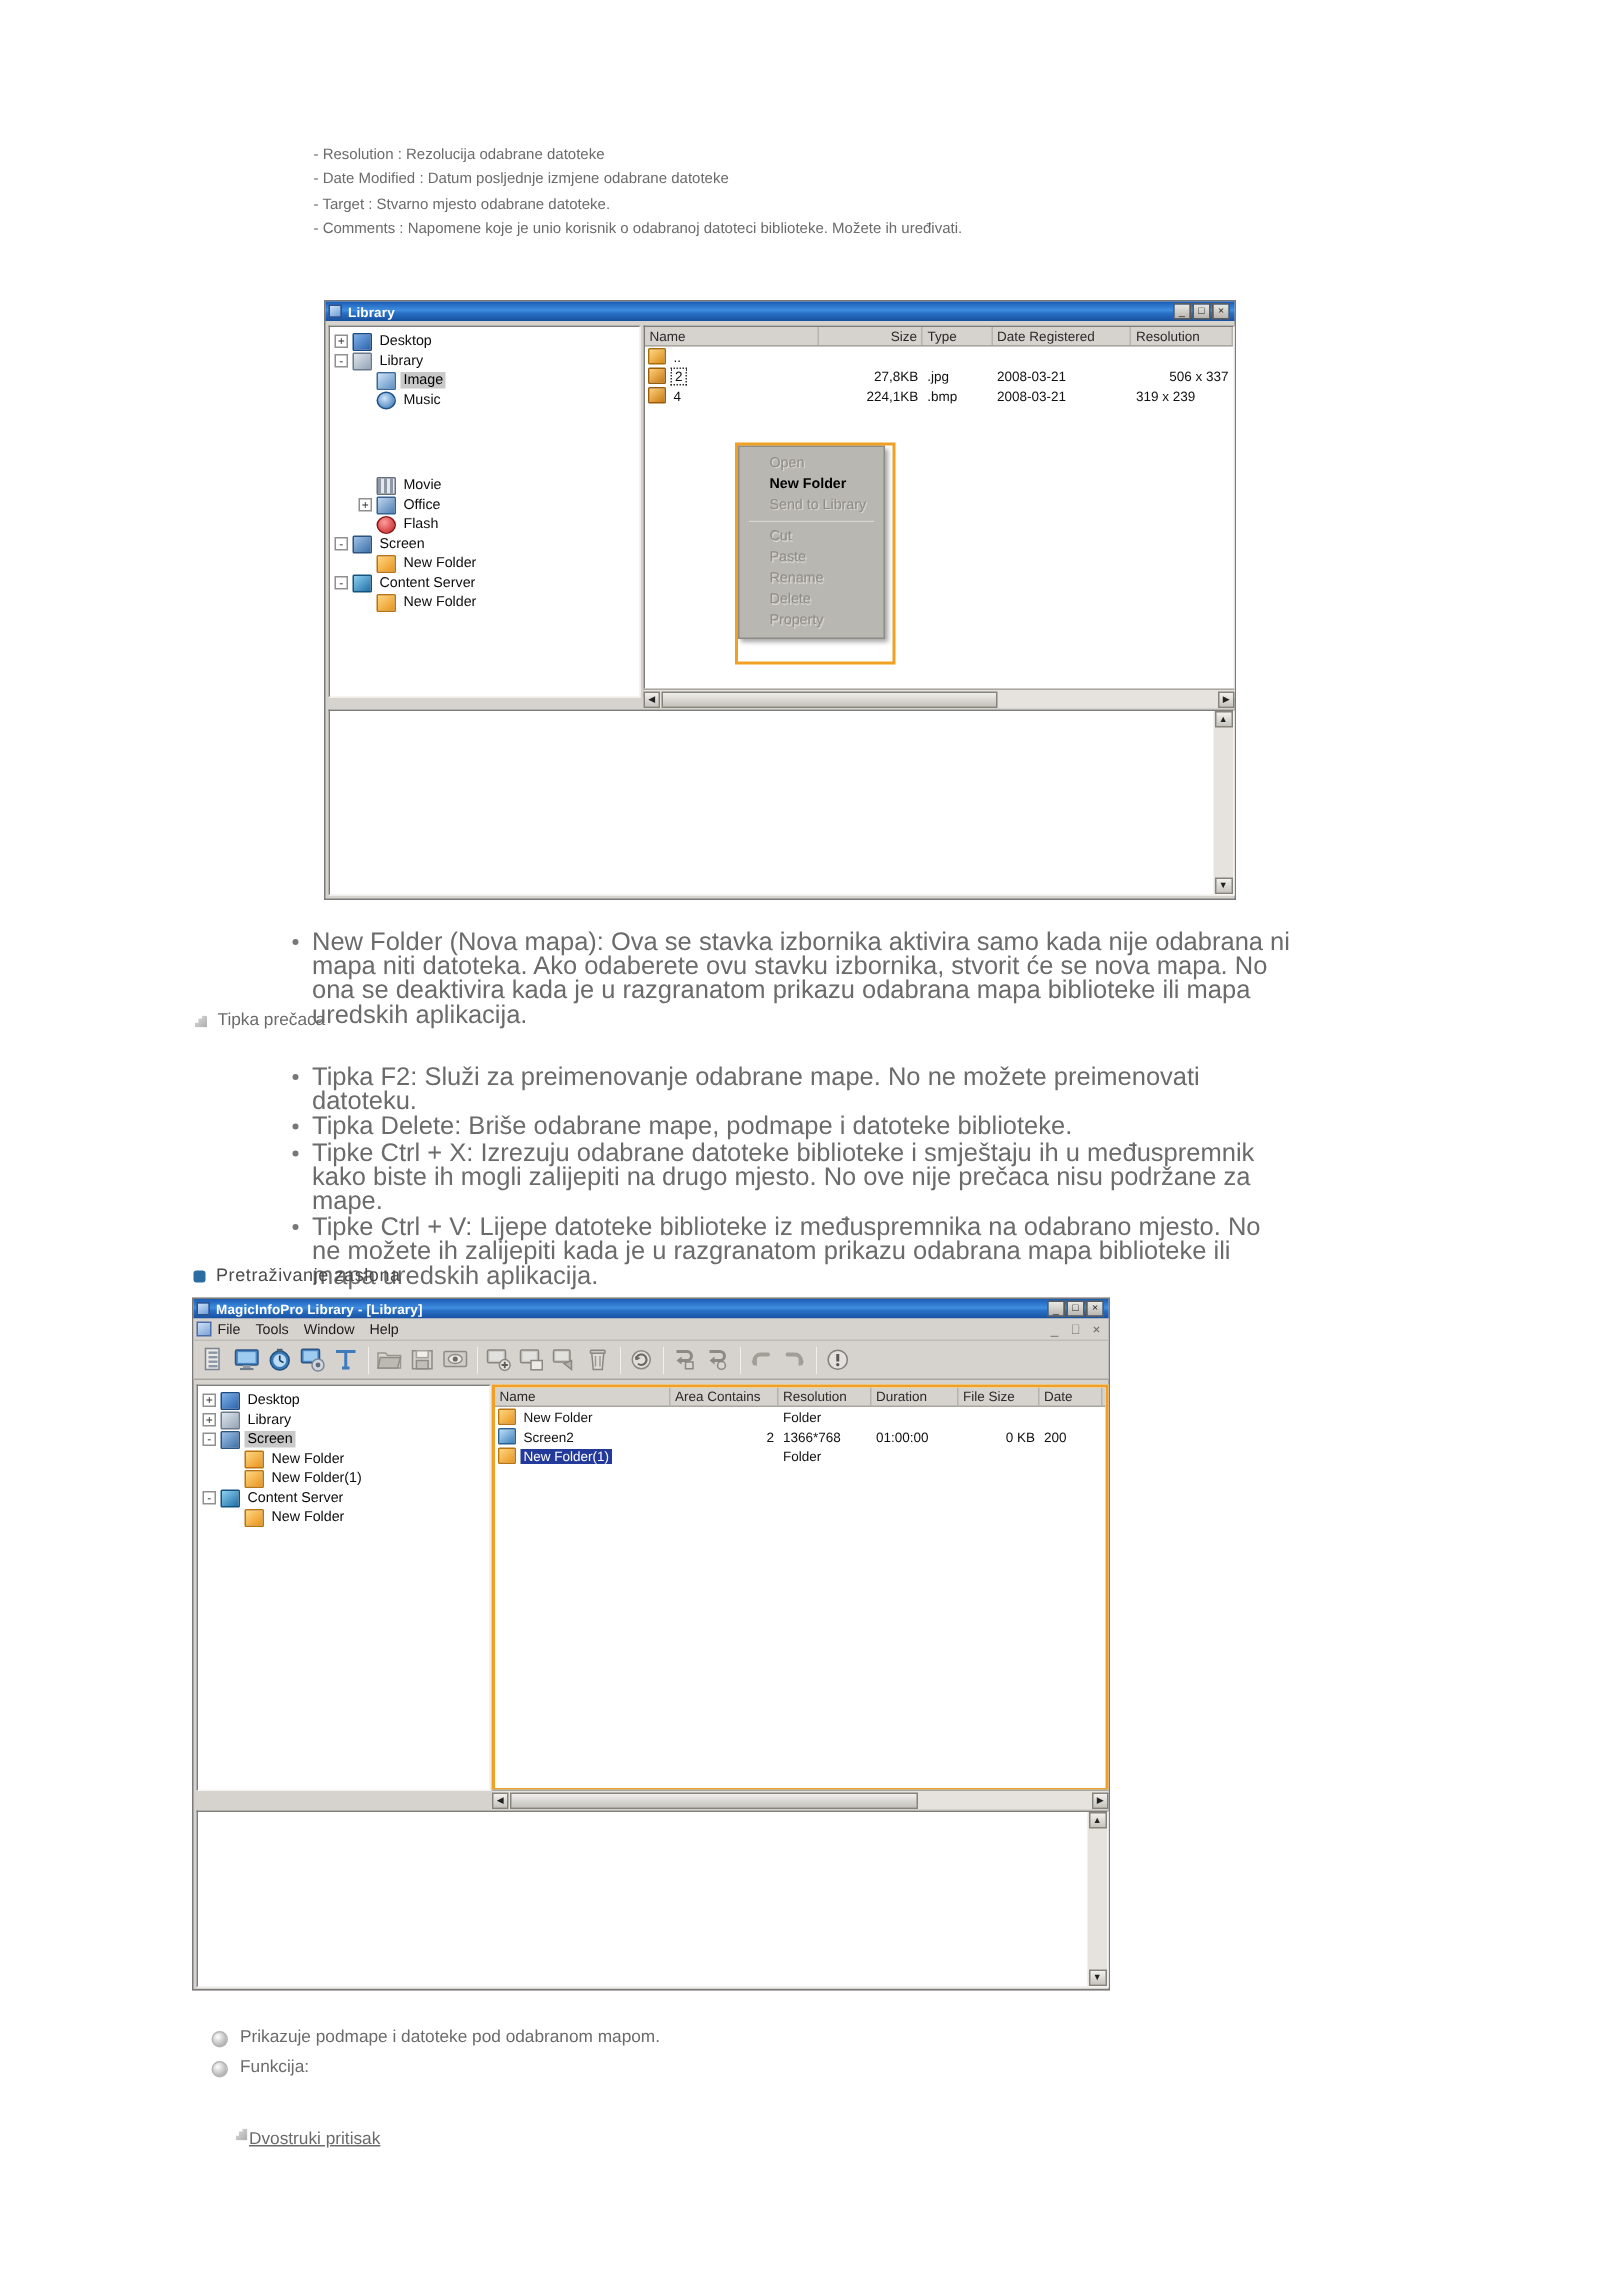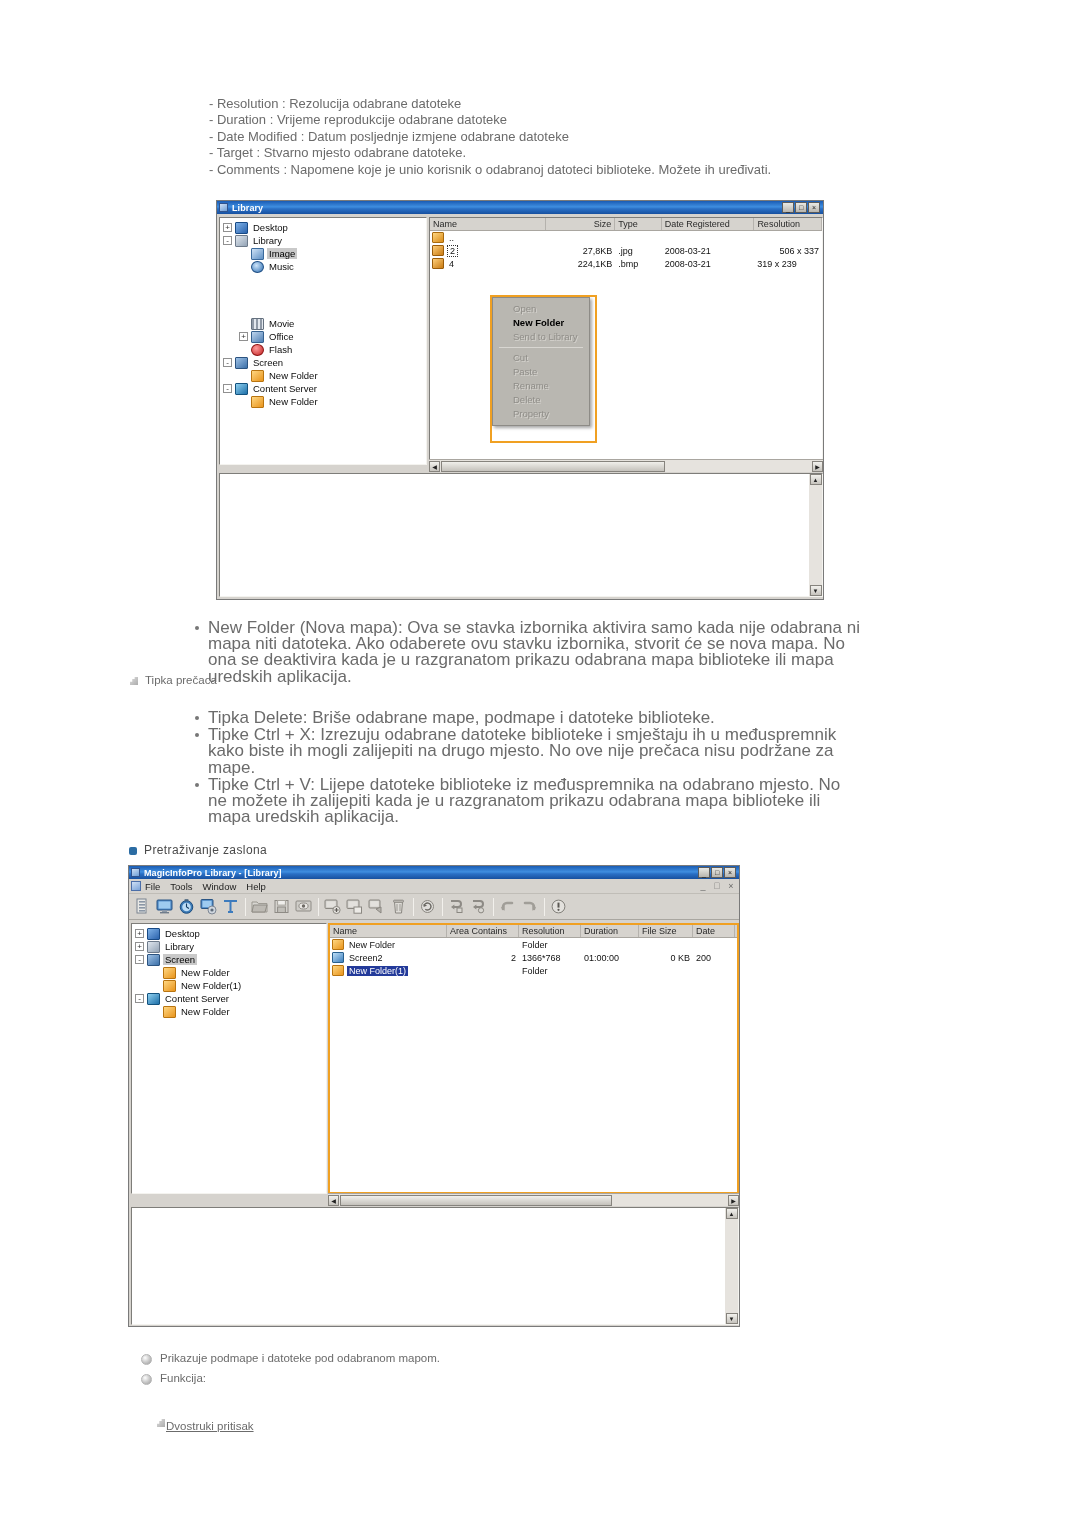--- a/index.html
+++ b/index.html
@@ -8,21 +8,21 @@
     width:1080px; height:1527px;
     background:#ffffff;
     font-family:"Liberation Sans", sans-serif;
     color:#5b5b5b;
     position:relative;
     overflow:hidden;
   }
 
   
   .doc-block { position:absolute; }
-  .dash-list { font-size:13px; line-height:16.4px; color:#6b6b6b; }
+  .dash-list { font-size:10px; line-height:16.4px; color:#6b6b6b; }
   .dash-list div { white-space:nowrap; }
 
   .bullet-list { font-size:17px; line-height:16.2px; color:#6b6b6b; }
   .bullet-li { position:relative; padding-left:15px; margin-bottom:1px; }
   .bullet-li::before {
     content:""; position:absolute; left:2px; top:6px;
     width:4px; height:4px; border-radius:50%; background:#777;
   }
 
   .section-head { font-size:12px; color:#4a4a4a; letter-spacing:.4px; position:relative; padding-left:15px; }
@@ -130,21 +130,20 @@
   .ctxitem { font-size:9.5px; height:14px; line-height:14px; padding-left:20px; white-space:nowrap; }
   .ctxitem.dis { color:#8f8d88; text-shadow:1px 1px 0 #d6d4cf; }
   .ctxitem.en { color:#000; font-weight:bold; }
   .ctxsep { height:1px; background:#8f8d88; margin:3px 6px 3px 6px; border-bottom:1px solid #d8d6d1; }
 </style>
 </head>
 <body>
 
 <div class="doc-block dash-list" style="left:209px; top:96px; width:680px;">
   <div>- Resolution : Rezolucija odabrane datoteke</div>
-  <div>- Duration : Vrijeme reprodukcije odabrane datoteke</div>
   <div>- Date Modified : Datum posljednje izmjene odabrane datoteke</div>
   <div>- Target : Stvarno mjesto odabrane datoteke.</div>
   <div>- Comments : Napomene koje je unio korisnik o odabranoj datoteci biblioteke. Možete ih uređivati.</div>
 </div>
 
 <div class="win" style="left:216px; top:200px; width:608px; height:400px;">
 
   <div class="titlebar">
     <div class="tb-icon"></div>
     <div class="tb-title">Library</div>
@@ -310,20 +309,21 @@
 
 <div class="doc-block bullet-list" style="left:193px; top:620px; width:668px;">
   <div class="bullet-li">New Folder (Nova mapa): Ova se stavka izbornika aktivira samo kada nije odabrana ni mapa niti datoteka. Ako odaberete ovu stavku izbornika, stvorit će se nova mapa. No ona se deaktivira kada je u razgranatom prikazu odabrana mapa biblioteke ili mapa uredskih aplikacija.</div>
 </div>
 
 <div class="doc-block sub-head" style="left:128px; top:674px;">
   <span>Tipka prečaca</span>
 </div>
 
 <div class="doc-block bullet-list" style="left:193px; top:710px; width:668px;">
+  <div class="bullet-li">Tipka F2: Služi za preimenovanje odabrane mape. No ne možete preimenovati datoteku.</div>
   <div class="bullet-li">Tipka Delete: Briše odabrane mape, podmape i datoteke biblioteke.</div>
   <div class="bullet-li">Tipke Ctrl + X: Izrezuju odabrane datoteke biblioteke i smještaju ih u međuspremnik kako biste ih mogli zalijepiti na drugo mjesto. No ove nije prečaca nisu podržane za mape.</div>
   <div class="bullet-li">Tipke Ctrl + V: Lijepe datoteke biblioteke iz međuspremnika na odabrano mjesto. No ne možete ih zalijepiti kada je u razgranatom prikazu odabrana mapa biblioteke ili mapa uredskih aplikacija.</div>
 </div>
 
 <div class="doc-block section-head" style="left:129px; top:831px;">
   <span>Pretraživanje zaslona</span>
 </div>
 
 <div class="win" style="left:128px; top:865px; width:612px; height:462px;">

